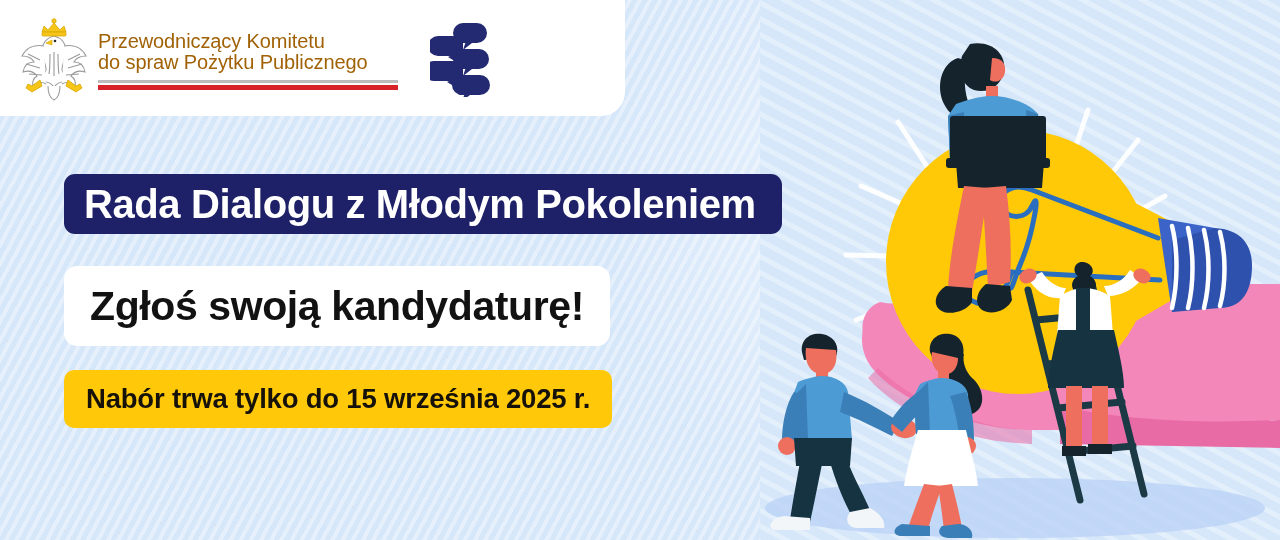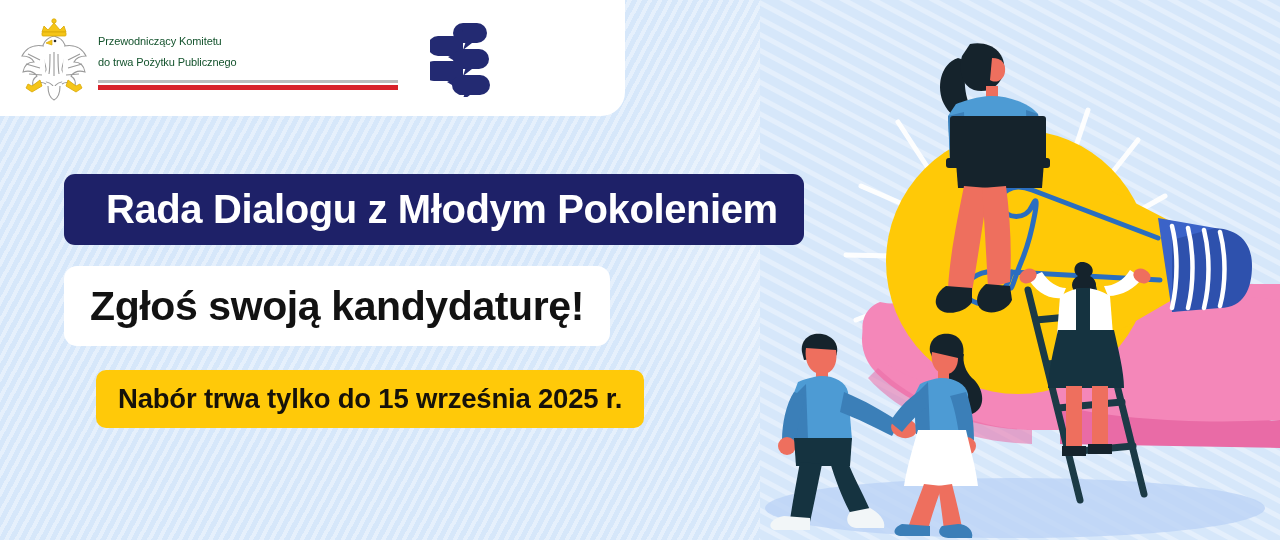--- a/index.html
+++ b/index.html
@@ -45,21 +45,21 @@
     z-index:8;
   }
 
   
   #eagle-wrap { width:84px; height:88px; margin-left:12px; flex:0 0 auto; }
   #eagle-wrap svg { display:block; width:100%; height:100%; }
 
   
   #ministry-block { margin-left:2px; padding-top:4px; }
   .ministry-line {
-    font-size:11px; line-height:21px; color:#14532d;
+    font-size:20px; line-height:21px; color:#a16207;
     letter-spacing:-.1px; white-space:nowrap;
   }
   #flag-rule { margin-top:7px; width:300px; }
   #flag-rule .bar-white { height:3px; background:#bcbcbc; }
   #flag-rule .bar-red   { height:5px; background:#d8222a; margin-top:2px; }
 
   
   #rdmp-logo {
     margin-left:32px; display:flex; align-items:center; gap:11px;
   }
@@ -72,40 +72,40 @@
   }
   .rdmp-small {
     font-size:12.4px; font-weight:bold; letter-spacing:.45px;
     line-height:15px; color:#2b3484; margin-top:2px;
   }
 
   
   .pill { position:absolute; display:flex; align-items:center; z-index:7; }
 
   #title-pill {
-    left:64px; top:174px; height:71px; padding:0 26px 0 42px;
+    left:64px; top:174px; height:60px; padding:0 26px 0 20px;
     background:#1e2168; border-radius:11px;
   }
   #title-pill .pill-text {
     color:#ffffff; font-size:40px; font-weight:bold;
     letter-spacing:-.4px; white-space:nowrap;
   }
 
   #cta-pill {
     left:64px; top:266px; height:80px; padding:0 26px 0 26px;
     background:#ffffff; border-radius:13px;
   }
   #cta-pill .pill-text {
     color:#121212; font-size:41px; font-weight:bold;
     letter-spacing:-.4px; white-space:nowrap;
   }
 
   #deadline-pill {
     left:64px; top:370px; height:58px; padding:0 22px 0 22px;
-    background:#ffc909; border-radius:10px;margin-left:32px;
+    background:#ffc909; border-radius:10px;
   }
   #deadline-pill .pill-text {
     color:#16120a; font-size:27.5px; font-weight:bold;
     letter-spacing:-.2px; white-space:nowrap;
   }
 
   
   #illustration {
     position:absolute; right:0; top:0;
     width:520px; height:540px; z-index:5;
@@ -360,21 +360,21 @@
 
         <g fill="#f5c518" stroke="#d8a808" stroke-width=".8">
           <path d="M28 66 L20 72 L16 70 L14 74 L20 78 L30 72 Z"></path>
           <path d="M56 66 L64 72 L68 70 L70 74 L64 78 L54 72 Z"></path>
         </g>
       </svg>
     </div>
 
     <div id="ministry-block">
       <div class="ministry-line">Przewodniczący Komitetu</div>
-      <div class="ministry-line">do trwa Pożytku Publicznego</div>
+      <div class="ministry-line">do spraw Pożytku Publicznego</div>
       <div id="flag-rule">
         <div class="bar-white"></div>
         <div class="bar-red"></div>
       </div>
     </div>
 
     <div id="rdmp-logo">
       <div id="rdmp-mark">
         <svg viewBox="0 0 62 78" xmlns="http://www.w3.org/2000/svg">
           <g fill="#232a72">

